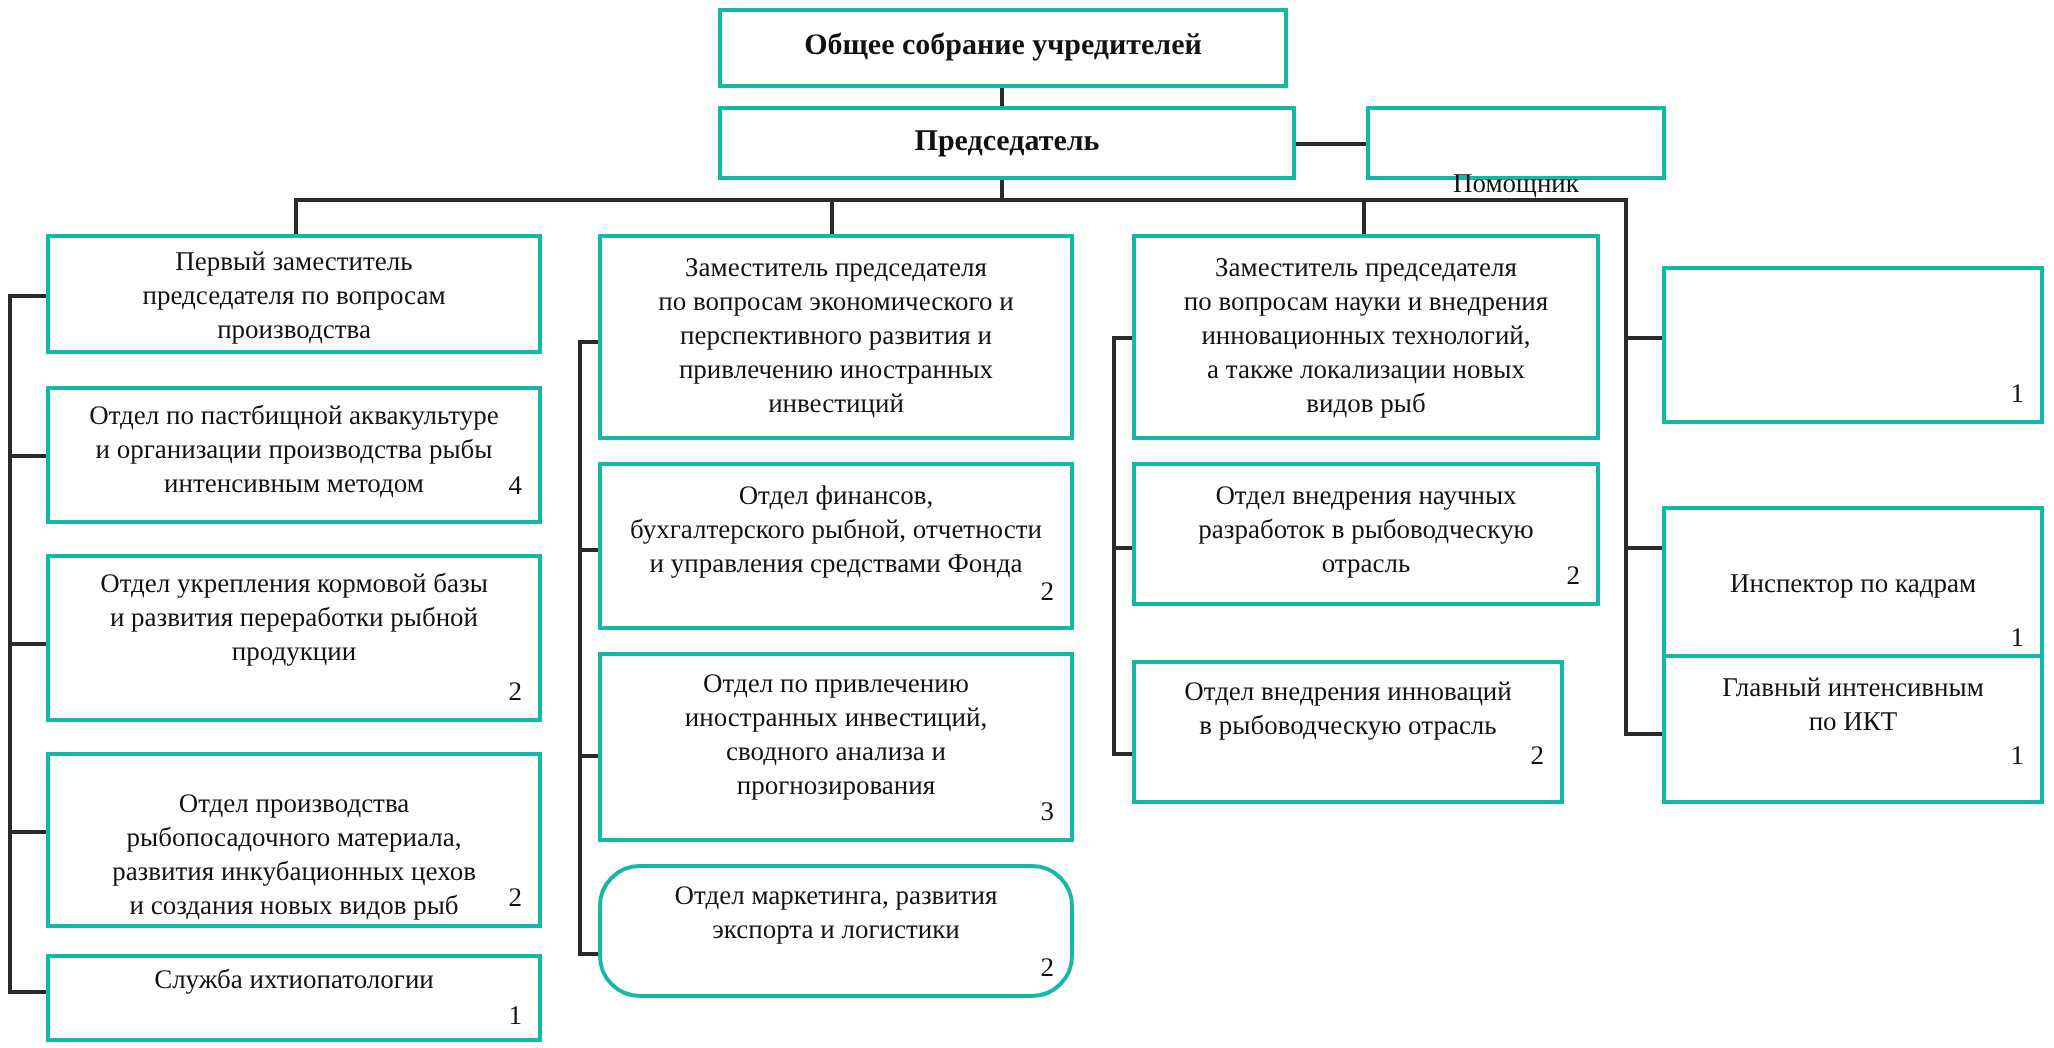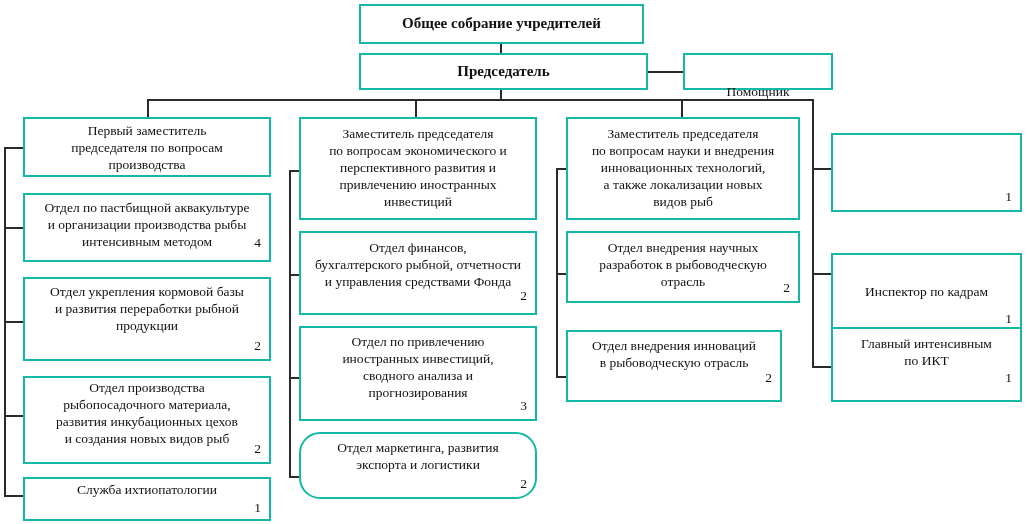--- a/index.html
+++ b/index.html
@@ -68,21 +68,21 @@
 интенсивным методом</div>
   <div class="num" style="bottom:9px;">4</div>
 </div>
 <div class="box" style="left:23px;top:277px;width:248px;height:84px;">
   <div class="txt" style="top:4px;">Отдел укрепления кормовой базы
 и развития переработки рыбной
 продукции</div>
   <div class="num">2</div>
 </div>
 <div class="box" style="left:23px;top:376px;width:248px;height:88px;">
-  <div class="txt" style="top:1px;">Отдел производства
+  <div class="txt" style="top:15px;">Отдел производства
 рыбопосадочного материала,
 развития инкубационных цехов
 и создания новых видов рыб</div>
   <div class="num">2</div>
 </div>
 <div class="box" style="left:23px;top:477px;width:248px;height:44px;">
   <div class="txt" style="top:2px;">Служба ихтиопатологии</div>
   <div class="num" style="bottom:3px;">1</div>
 </div>
 

